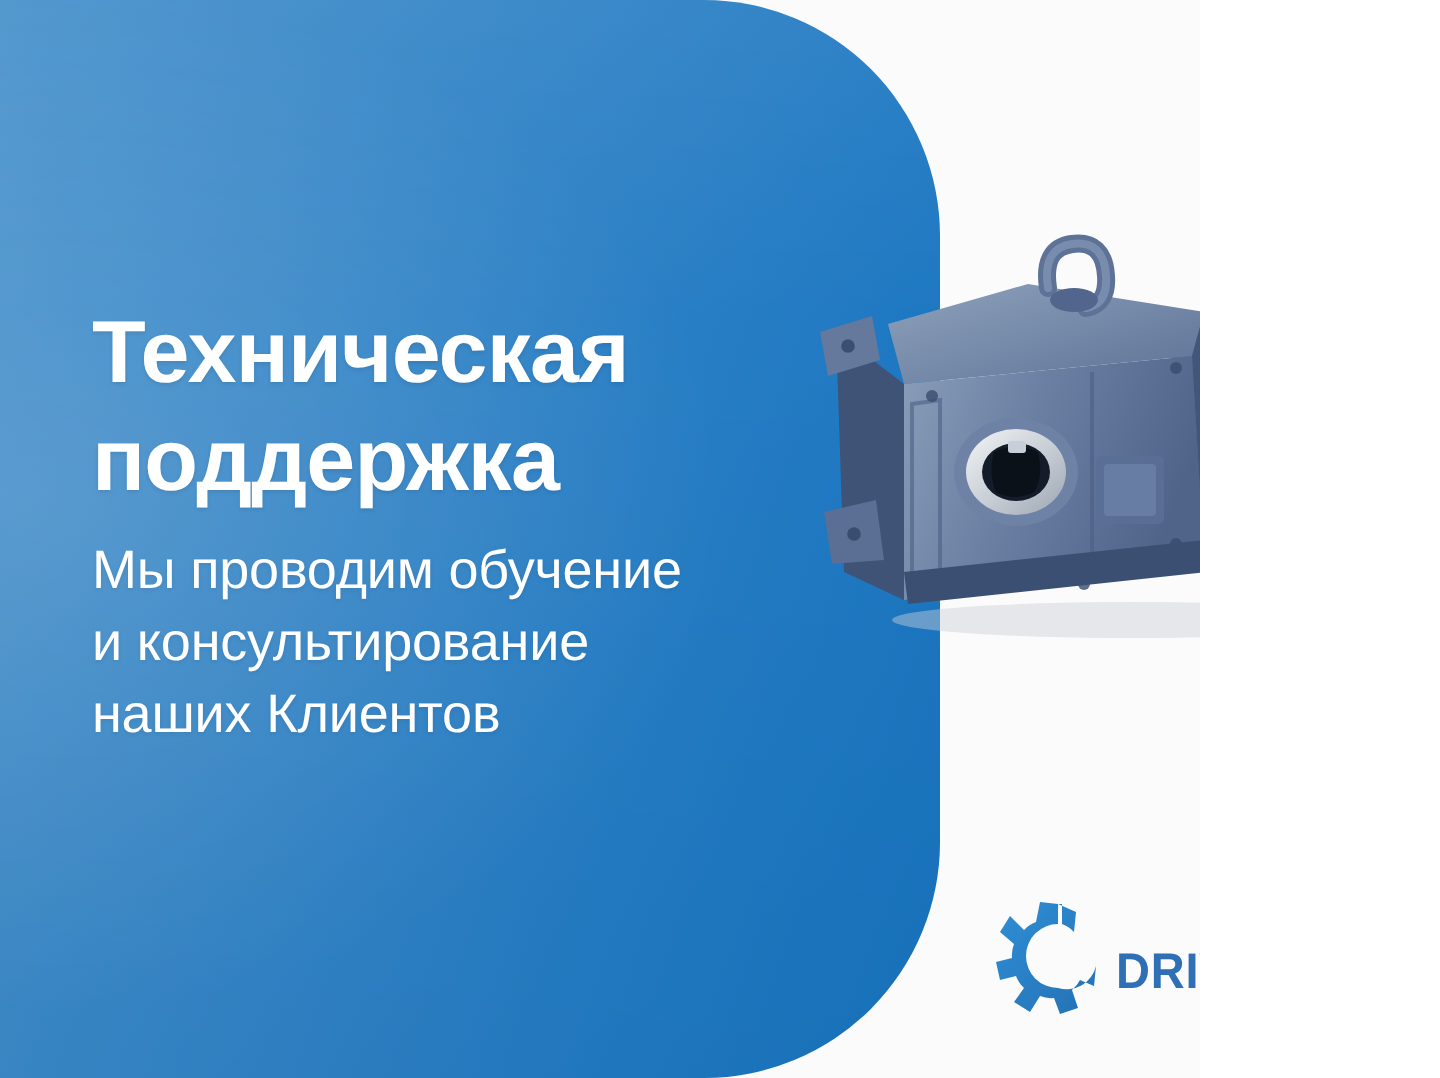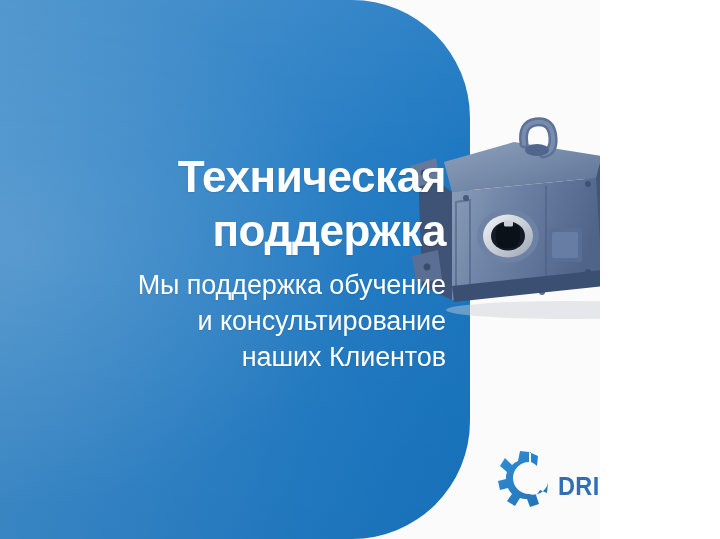--- a/index.html
+++ b/index.html
@@ -9,21 +9,20 @@
   }
   body {
     font-family: "Liberation Sans", sans-serif;
   }
   #canvas {
     position: relative;
     width: 600px;
     height: 539px;
     overflow: hidden;
     background: #fbfbfb;
-    text-align: right;
   }
 
   
   .stage-bg {
     position: absolute;
     inset: 0;
     background: #fbfbfb;
   }
 
   
@@ -276,21 +275,21 @@
         <circle cx="99" cy="186" r="3"></circle>
       </g>
 
       <path d="M56 182 L206 166 L208 182 L58 198 Z" fill="#3b4f72"></path>
     </svg>
   </div>
 
   <div class="text-block">
     <h1 class="headline">Техническая
 поддержка</h1>
-    <p class="subline">Мы поддержка обучение
+    <p class="subline">Мы проводим обучение
 и консультирование
 наших Клиентов</p>
   </div>
 
   <div class="logo">
     <span class="logo-mark">
       <svg viewBox="0 0 54 58" xmlns="http://www.w3.org/2000/svg">
         <defs>
           <linearGradient id="gearGrad" x1="0" y1="0" x2="1" y2="1">
             <stop offset="0%" stop-color="#2f8fd6"></stop>

